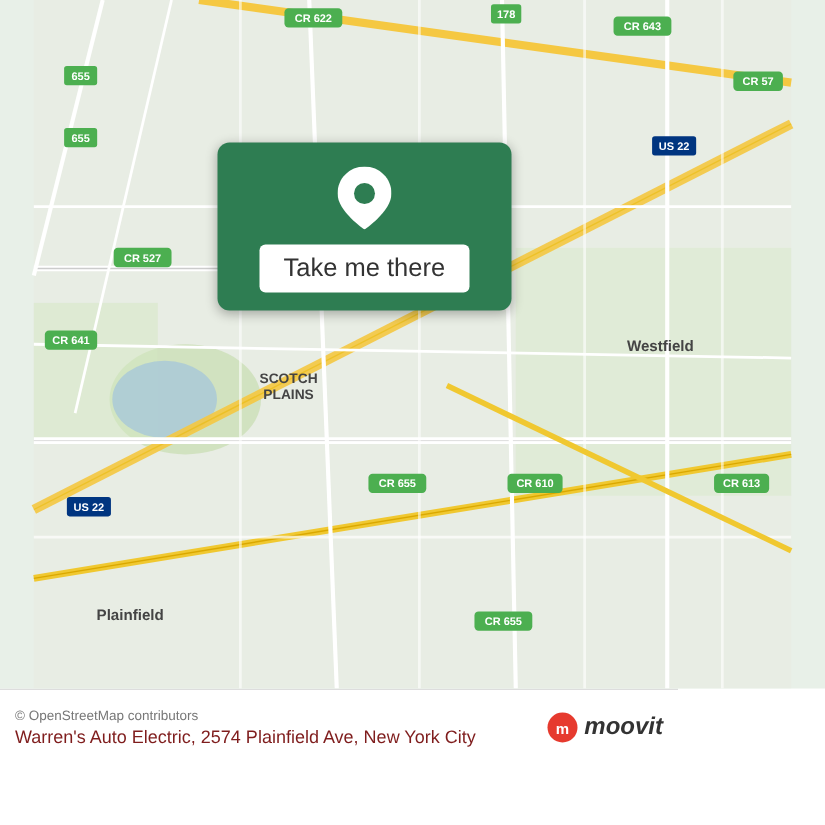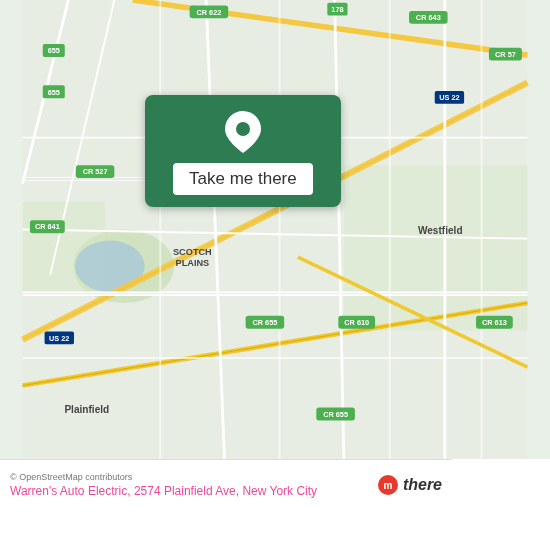--- a/index.html
+++ b/index.html
@@ -84,21 +84,21 @@
     }
 
     #copyright-text {
       font-size: 9px;
       color: #777;
       margin-bottom: 2px;
     }
 
     #location-text {
       font-size: 12px;
-      color: #ec4899;
+      color: #7f1d1d;
       font-weight: 500;
     }
 
     #moovit-logo {
       display: flex;
       align-items: center;
       gap: 4px;
     }
 
     #moovit-icon {
@@ -223,15 +223,15 @@
   <div id="bottom-left">
     <span id="copyright-text">© OpenStreetMap contributors</span>
     <span id="location-text">Warren's Auto Electric, 2574 Plainfield Ave, New York City</span>
   </div>
   <div id="moovit-logo">
 
     <svg id="moovit-icon" viewBox="0 0 22 22" xmlns="http://www.w3.org/2000/svg">
       <circle cx="11" cy="11" r="10" fill="#e63a2e"></circle>
       <text x="11" y="15" font-size="10" font-family="Arial" text-anchor="middle" fill="white" font-weight="bold">m</text>
     </svg>
-    <span id="moovit-text">there</span>
+    <span id="moovit-text">moovit</span>
   </div>
 </div>
 
 </body></html>

